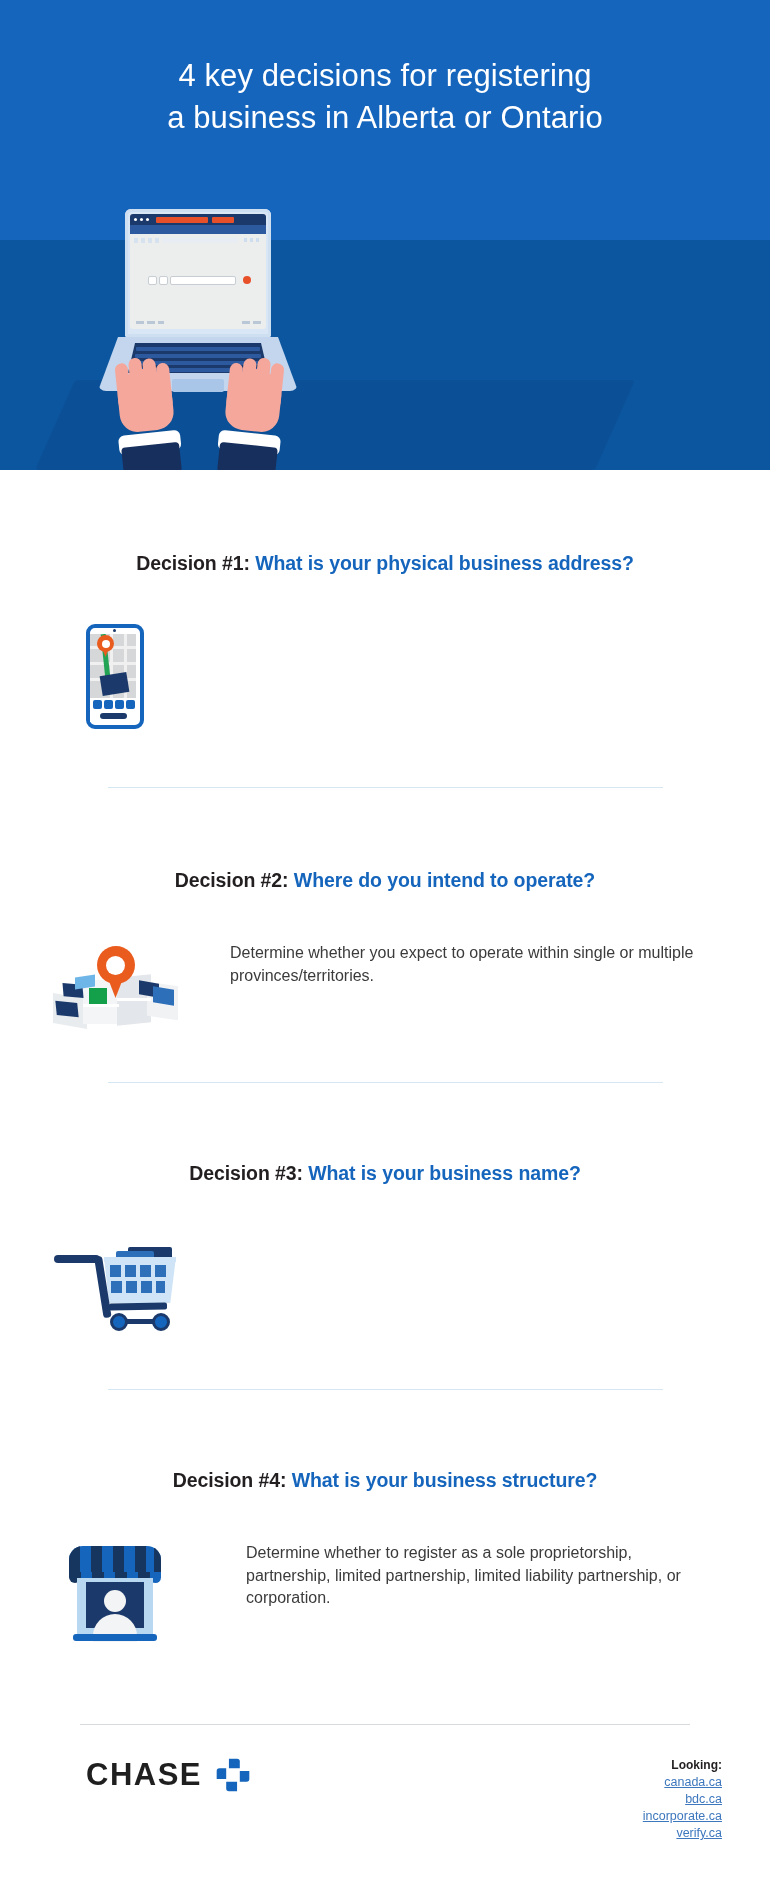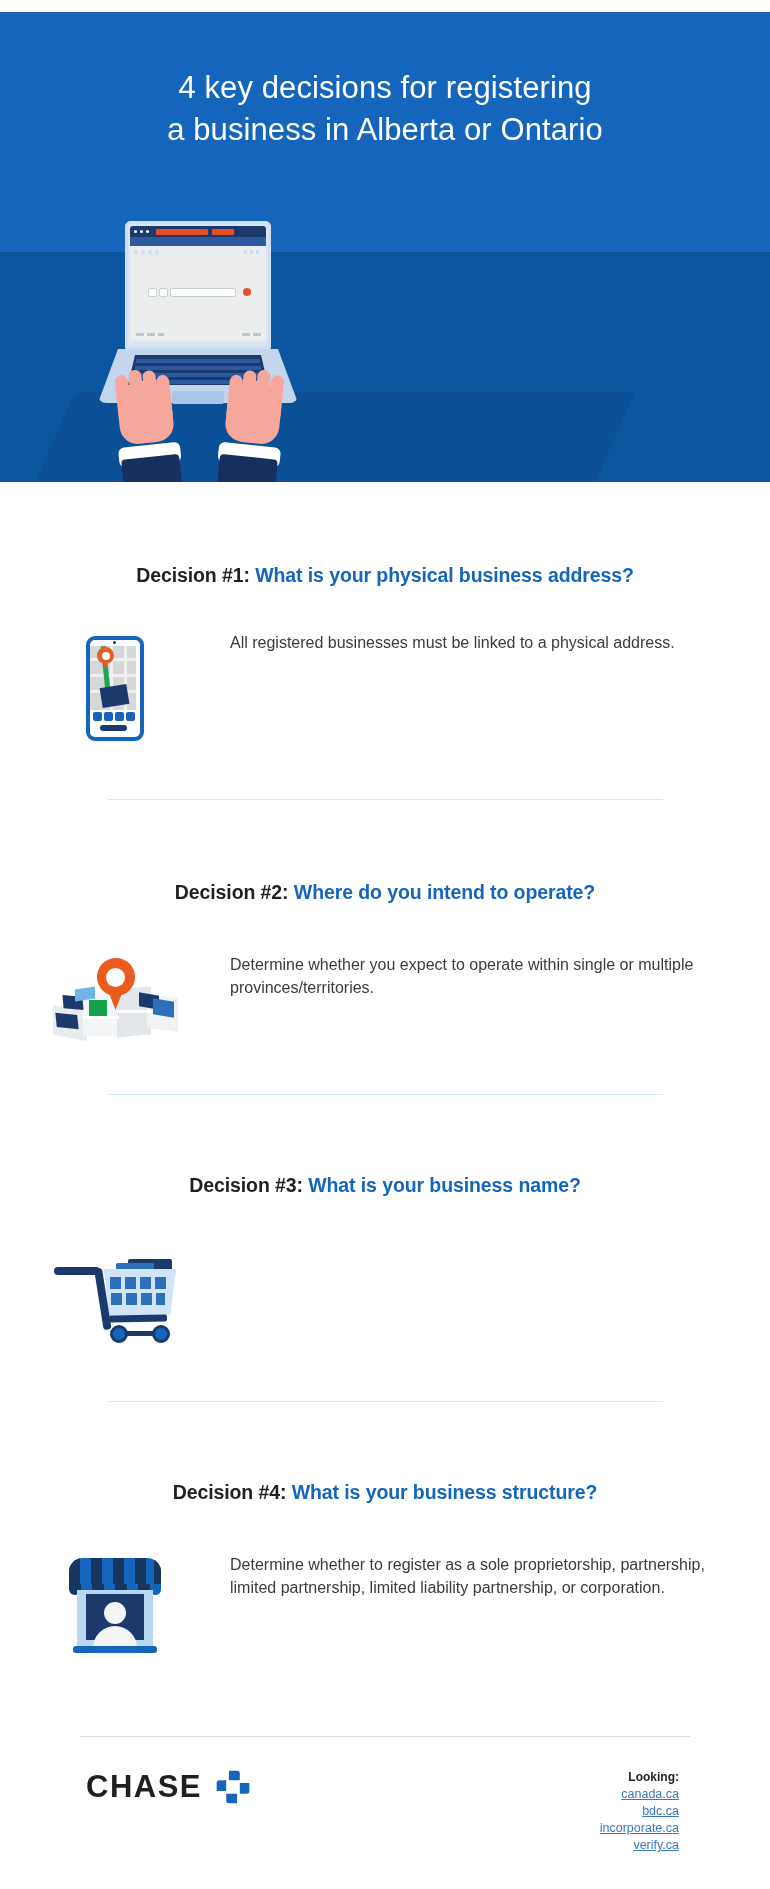--- a/index.html
+++ b/index.html
@@ -19,21 +19,20 @@
     overflow: hidden;
   }
 
   
   .hero {
     position: relative;
     width: 770px;
     height: 470px;
     background: #1565bd;
     overflow: hidden;
-    margin-top: 12px;
   }
   .hero-lower-band {
     position: absolute;
     left: 0; top: 240px;
     width: 770px; height: 230px;
     background: #0b569f;
   }
   .hero-shadow {
     position: absolute;
     left: 55px; top: 380px;
@@ -367,21 +366,21 @@
   }
 
   
   .footer { position:relative; width:770px; }
   .footer-divider {
     width:610px; height:1px; margin: 0 auto; background:#d8dadc;
   }
   .footer-row {
     display:flex; align-items:flex-start;
     justify-content:space-between;
-    padding: 32px 91px 0 86px;
+    padding: 32px 48px 0 86px;
   }
   .chase-logo { display:flex; align-items:center; gap:14px; }
   .chase-word {
     font-size: 31px; font-weight: 700; color:#1f1f1f;
     letter-spacing: 1.5px;
   }
   .source-block { text-align:right; line-height:1.38; }
   .source-label { font-size:12px; font-weight:700; color:#231f20; }
   .source-link { font-size:12.5px; color:#3d77bd; display:block; }
 </style>
@@ -491,21 +490,20 @@
           <div class="dock">
             <span class="app" style="left:3px"></span>
             <span class="app" style="left:14px"></span>
             <span class="app" style="left:25px"></span>
             <span class="app" style="left:36px"></span>
             <span class="homebar"></span>
           </div>
           <span class="notch"></span>
         </div>
       </div>
-      <div class="text-col">All registered businesses must be linked to a physical address.</div>
     </div>
     <div class="divider" style="margin-top:58px;"></div>
   </div>
 
   <div class="section">
     <div class="dec-head" style="padding-top:57px;">
       <span>Decision #2:</span>
       <span class="q">Where do you intend to operate?</span>
     </div>
     <div class="dec-body" style="margin-top:50px;">
@@ -566,21 +564,21 @@
       </div>
     </div>
     <div class="divider" style="margin-top:58px;"></div>
   </div>
 
   <div class="section">
     <div class="dec-head" style="padding-top:55px;">
       <span>Decision #4:</span>
       <span class="q">What is your business structure?</span>
     </div>
-    <div class="dec-body" style="margin-top:50px;">
+    <div class="dec-body" style="margin-top:50px;gap:16px;">
       <div class="icon-col">
         <div class="ic-store">
           <span class="awning">
             <span class="stripe" style="left:0"></span>
             <span class="stripe" style="left:22px"></span>
             <span class="stripe" style="left:44px"></span>
             <span class="stripe" style="left:66px"></span>
             <span class="stripe" style="left:85px"></span>
           </span>
           <span class="awning-scallop">

